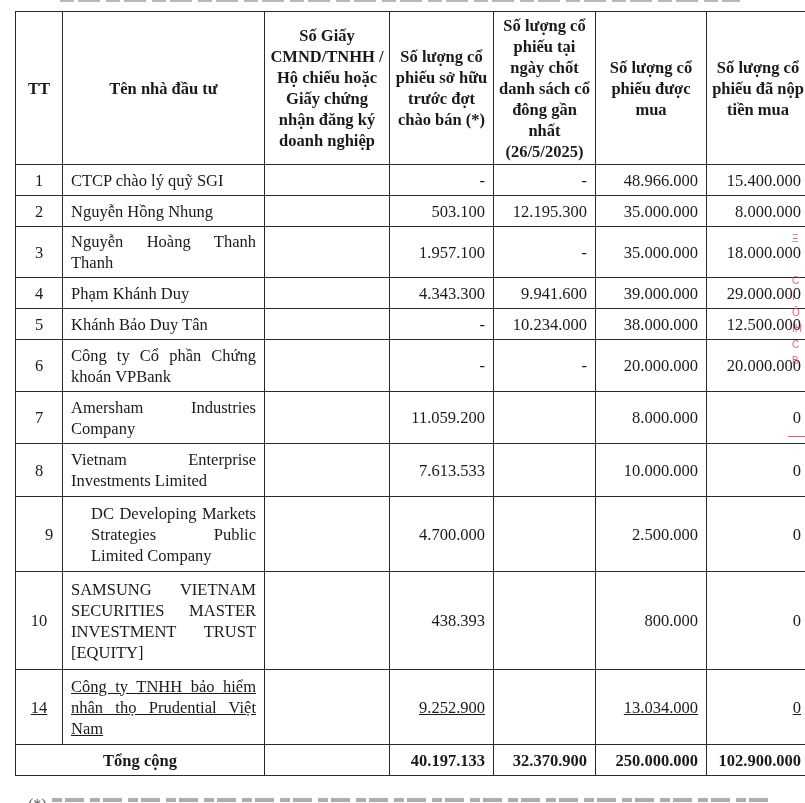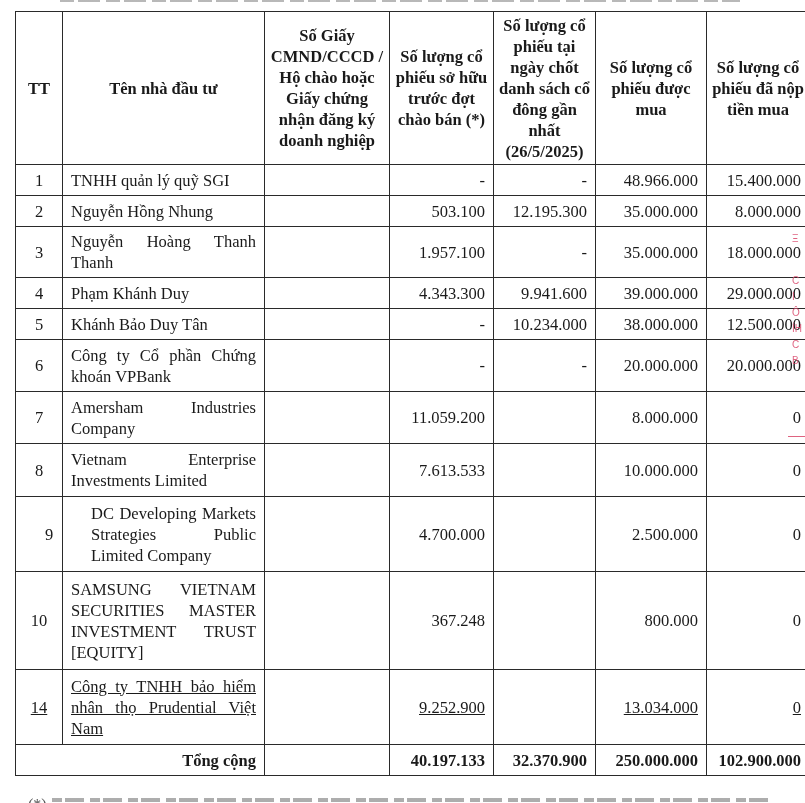--- a/index.html
+++ b/index.html
@@ -79,21 +79,21 @@
     tr.r7 td { height: 51px; }
     tr.r8 td { height: 52px; }
     tr.r9 td { height: 74px; padding-left: 28px; }
     tr.r10 td { height: 97px; }
     tr.r11 td { height: 74px; text-decoration: underline; }
     tr.total td {
       height: 30px;
       font-weight: bold;
     }
     tr.total td.total-label {
-      text-align: right;
+      text-align: center;
     }
     .stamp-fragment {
       position: absolute;
       left: 792px;
       top: 232px;
       width: 13px;
       height: 205px;
       color: #d9486b;
       font-family: "Liberation Sans", "DejaVu Sans", sans-serif;
       font-size: 10px;
@@ -154,31 +154,31 @@
       <col class="c-id">
       <col class="c-before">
       <col class="c-record">
       <col class="c-bought">
       <col class="c-paid">
   </colgroup>
   <thead>
     <tr>
       <th>TT</th>
       <th>Tên nhà đầu tư</th>
-      <th>Số Giấy CMND/CCCD / Hộ chào hoặc Giấy chứng nhận đăng ký doanh nghiệp</th>
+      <th>Số Giấy CMND/TNHH / Hộ chiếu hoặc Giấy chứng nhận đăng ký doanh nghiệp</th>
       <th>Số lượng cổ phiếu sở hữu trước đợt chào bán (*)</th>
       <th>Số lượng cổ phiếu tại ngày chốt danh sách cổ đông gần nhất (26/5/2025)</th>
       <th>Số lượng cổ phiếu được mua</th>
       <th>Số lượng cổ phiếu đã nộp tiền mua</th>
     </tr>
   </thead>
   <tbody>
     <tr class="r1">
       <td class="tt">1</td>
-      <td class="name">TNHH quản lý quỹ SGI</td>
+      <td class="name">CTCP chào lý quỹ SGI</td>
       <td></td>
       <td class="num">-</td>
       <td class="num">-</td>
       <td class="num">48.966.000</td>
       <td class="num">15.400.000</td>
     </tr>
     <tr class="r2">
       <td class="tt">2</td>
       <td class="name">Nguyễn Hồng Nhung</td>
       <td></td>
@@ -247,21 +247,21 @@
       <td></td>
       <td class="num">4.700.000</td>
       <td class="num"></td>
       <td class="num">2.500.000</td>
       <td class="num">0</td>
     </tr>
     <tr class="r10">
       <td class="tt">10</td>
       <td class="name">SAMSUNG VIETNAM SECURITIES MASTER INVESTMENT TRUST [EQUITY]</td>
       <td></td>
-      <td class="num">367.248</td>
+      <td class="num">438.393</td>
       <td class="num"></td>
       <td class="num">800.000</td>
       <td class="num">0</td>
     </tr>
     <tr class="r11">
       <td class="tt">14</td>
       <td class="name">Công ty TNHH bảo hiểm nhân thọ Prudential Việt Nam</td>
       <td></td>
       <td class="num">9.252.900</td>
       <td class="num"></td>

